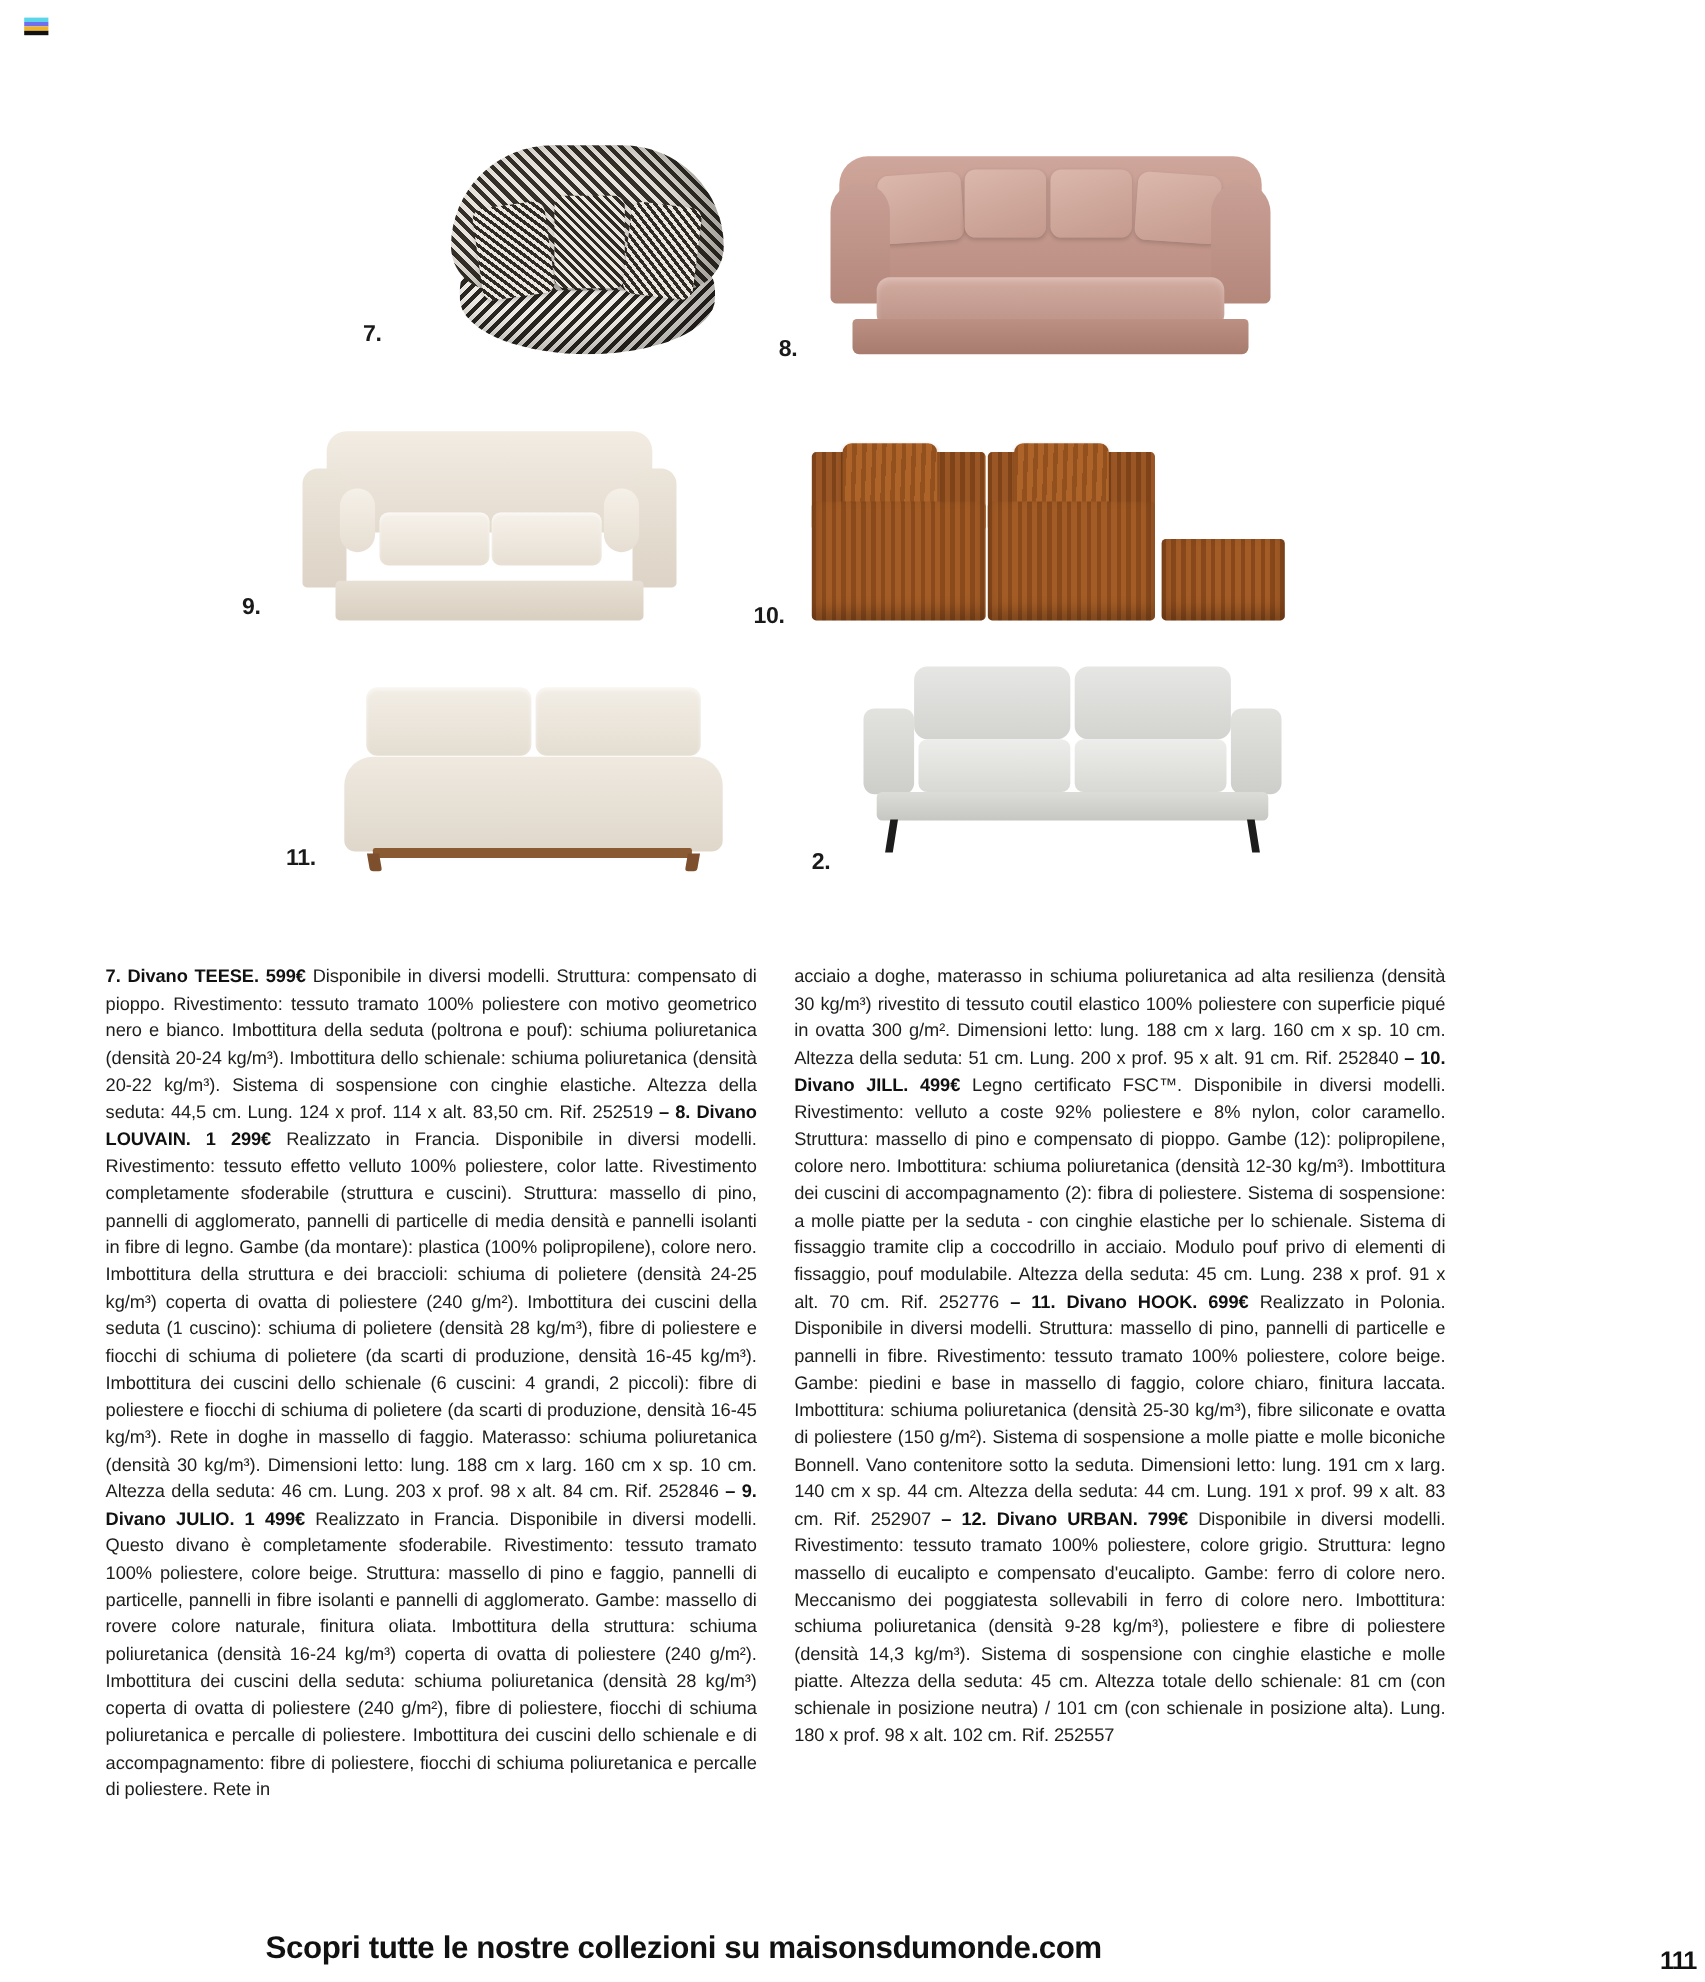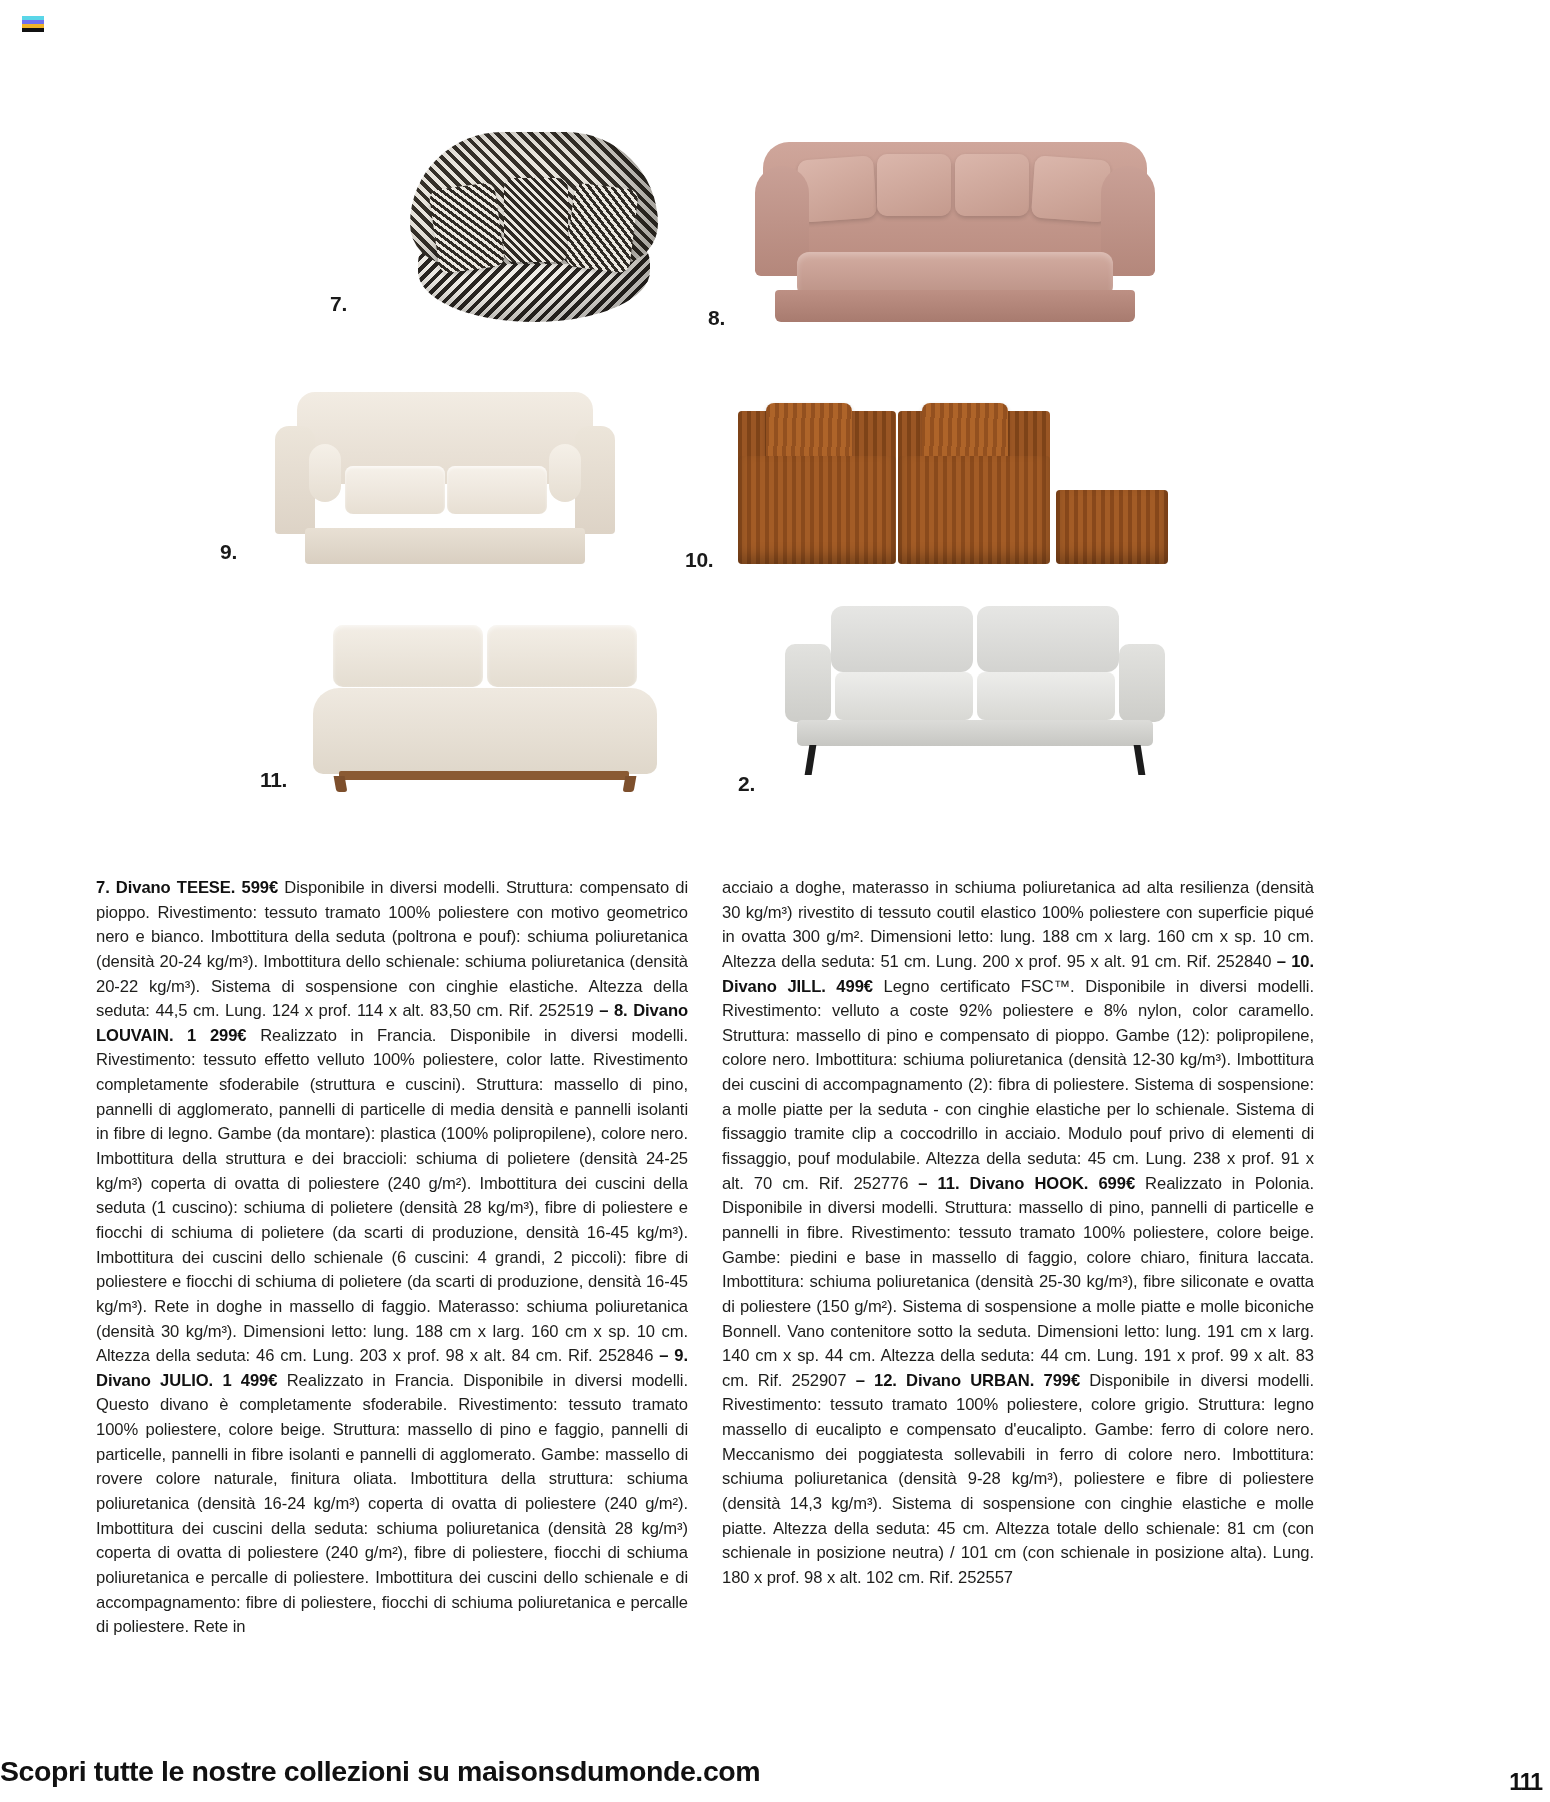--- a/index.html
+++ b/index.html
@@ -269,20 +269,21 @@
     hyphens: none;
   }
   .col p { margin: 0; }
   b, .lbl { font-weight: 700; color: #111; }
 
   
   .footer {
     position: absolute;
     left: 0; bottom: 14px;
     width: 1243px;
+    text-align: center;
   }
   .footer .tag {
     font-size: 28.5px;
     font-weight: 700;
     letter-spacing: -0.4px;
     color: #111;
   }
   .pageno {
     position: absolute;
     right: 8px; bottom: 6px;

